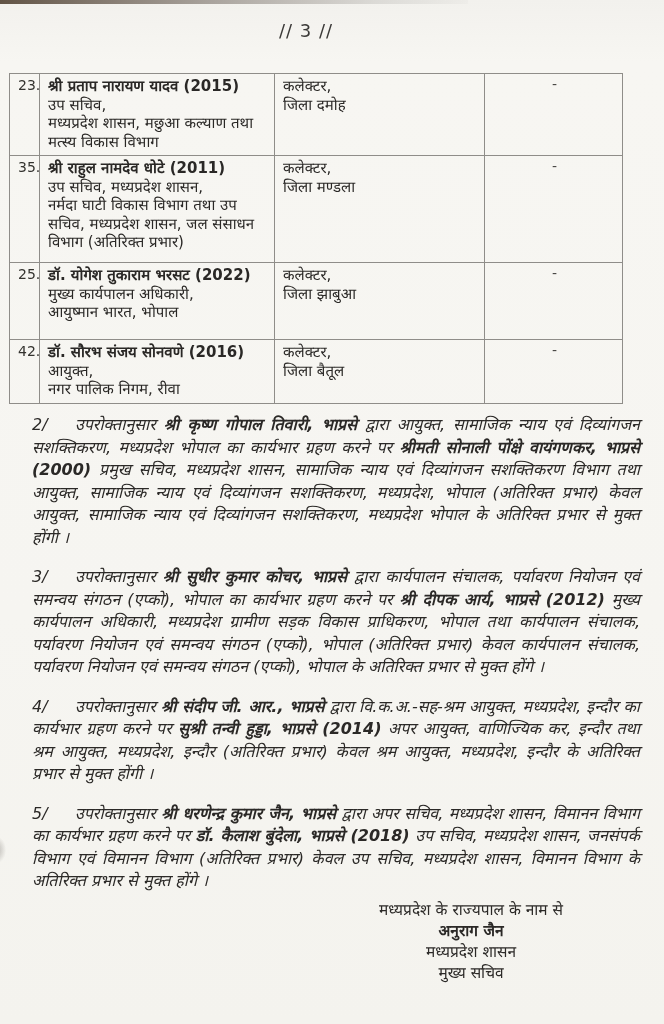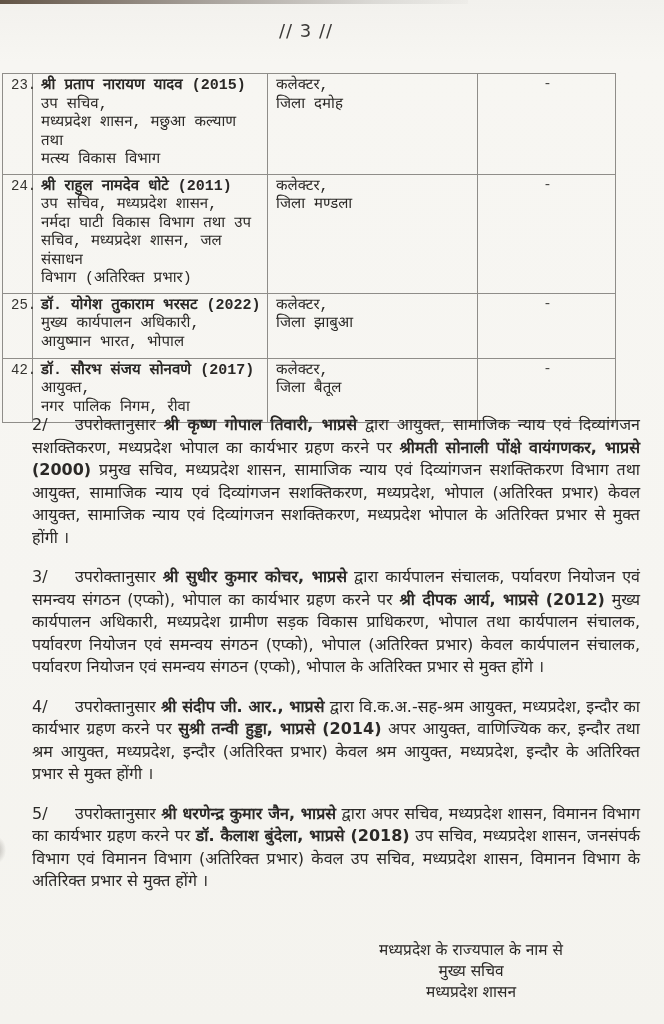--- a/index.html
+++ b/index.html
@@ -20,51 +20,50 @@
   .scan-smudge {
     position: absolute; left: -5px; top: 836px; width: 11px; height: 28px;
     background: radial-gradient(ellipse at left center, rgba(95,90,84,0.45), rgba(95,90,84,0.0) 72%);
     border-radius: 50%;
   }
   .pageno {
     position: absolute; top: 20px; left: 0; width: 612px;
     text-align: center; font-size: 18px; letter-spacing: 1px; color: #3b3a38;
   }
   table.otable {
-    position: absolute; top: 73px; left: 2px; width: 613px;
+    position: absolute; top: 73px; left: 9px; width: 613px;
     border-collapse: collapse; table-layout: fixed;
     font-size: 15px;
-    font-family: Liberation Mono, monospace;
   }
   table.otable td {
     border: 1px solid #8f8d89;
     vertical-align: top;
     padding: 3px 6px 4px 8px;
   }
   col.c1 { width: 30px; }
   col.c2 { width: 235px; }
   col.c3 { width: 210px; }
   col.c4 { width: 138px; }
   td.c-sn { padding-left: 5px; padding-right: 2px; font-size: 14px; color: #34332f; }
   td.c-det div, td.c-post div { line-height: 18.5px; }
   td.c-rem { text-align: center; color: #4a4946; line-height: 14px; font-size: 14px; }
   tr.r1 { height: 77px; }
   tr.r2 { height: 107px; }
-  tr.r3 { height: 65px; }
+  tr.r3 { height: 77px; }
   tr.r4 { height: 64px; }
   .b { font-weight: 700; }
   .paras {
     position: absolute; top: 414px; left: 32px; width: 608px;
-    font-size: 16px; line-height: 22.5px; text-align: justify; color: #2b2927;
+    font-size: 16px; line-height: 22.5px; text-align: justify; color: #2b2927; font-style: italic;
   }
   .para { margin: 0 0 17px 0; }
   .pnum { display: inline-block; width: 43px; font-weight: 400; }
   .sig {
     position: absolute; top: 900px; left: 340px; width: 262px;
-    text-align: center; font-size: 15.5px; line-height: 21px; color: #2b2927; margin-top: 40px;
+    text-align: center; font-size: 15.5px; line-height: 21px; color: #2b2927;
   }
 </style>
 </head>
 <body>
 
 <div class="page">
   <div class="scan-strip"></div>
   <div class="scan-smudge"></div>
 
   <div class="pageno">// 3 //</div>
@@ -85,21 +84,21 @@
             <div>मध्यप्रदेश शासन, मछुआ कल्याण तथा</div>
             <div>मत्स्य विकास विभाग</div>
           </td>
           <td class="c-post">
             <div>कलेक्टर,</div>
             <div>जिला दमोह</div>
           </td>
           <td class="c-rem">-</td>
         </tr>
         <tr class="r2">
-          <td class="c-sn">24.</td>
+          <td class="c-sn">35.</td>
           <td class="c-det">
             <div class="b">श्री राहुल नामदेव धोटे (2011)</div>
             <div>उप सचिव, मध्यप्रदेश शासन,</div>
             <div>नर्मदा घाटी विकास विभाग तथा उप</div>
             <div>सचिव, मध्यप्रदेश शासन, जल संसाधन</div>
             <div>विभाग (अतिरिक्त प्रभार)</div>
           </td>
           <td class="c-post">
             <div>कलेक्टर,</div>
             <div>जिला मण्डला</div>
@@ -115,21 +114,21 @@
           </td>
           <td class="c-post">
             <div>कलेक्टर,</div>
             <div>जिला झाबुआ</div>
           </td>
           <td class="c-rem">-</td>
         </tr>
         <tr class="r4">
           <td class="c-sn">42.</td>
           <td class="c-det">
-            <div class="b">डॉ. सौरभ संजय सोनवणे (2017)</div>
+            <div class="b">डॉ. सौरभ संजय सोनवणे (2016)</div>
             <div>आयुक्त,</div>
             <div>नगर पालिक निगम, रीवा</div>
           </td>
           <td class="c-post">
             <div>कलेक्टर,</div>
             <div>जिला बैतूल</div>
           </td>
           <td class="c-rem">-</td>
         </tr>
       </tbody>
@@ -137,16 +136,17 @@
 
   <div class="paras" id="paras">
       <div class="para"><span class="pnum">2/</span><span>उपरोक्तानुसार </span><span class="b">श्री कृष्ण गोपाल तिवारी, भाप्रसे</span><span> द्वारा आयुक्त, सामाजिक न्याय एवं दिव्यांगजन सशक्तिकरण, मध्यप्रदेश भोपाल का कार्यभार ग्रहण करने पर </span><span class="b">श्रीमती सोनाली पोंक्षे वायंगणकर, भाप्रसे (2000)</span><span> प्रमुख सचिव, मध्यप्रदेश शासन, सामाजिक न्याय एवं दिव्यांगजन सशक्तिकरण विभाग तथा आयुक्त, सामाजिक न्याय एवं दिव्यांगजन सशक्तिकरण, मध्यप्रदेश, भोपाल (अतिरिक्त प्रभार) केवल आयुक्त, सामाजिक न्याय एवं दिव्यांगजन सशक्तिकरण, मध्यप्रदेश भोपाल के अतिरिक्त प्रभार से मुक्त होंगी ।</span></div>
       <div class="para"><span class="pnum">3/</span><span>उपरोक्तानुसार </span><span class="b">श्री सुधीर कुमार कोचर, भाप्रसे</span><span> द्वारा कार्यपालन संचालक, पर्यावरण नियोजन एवं समन्वय संगठन (एप्को), भोपाल का कार्यभार ग्रहण करने पर </span><span class="b">श्री दीपक आर्य, भाप्रसे (2012)</span><span> मुख्य कार्यपालन अधिकारी, मध्यप्रदेश ग्रामीण सड़क विकास प्राधिकरण, भोपाल तथा कार्यपालन संचालक, पर्यावरण नियोजन एवं समन्वय संगठन (एप्को), भोपाल (अतिरिक्त प्रभार) केवल कार्यपालन संचालक, पर्यावरण नियोजन एवं समन्वय संगठन (एप्को), भोपाल के अतिरिक्त प्रभार से मुक्त होंगे ।</span></div>
       <div class="para"><span class="pnum">4/</span><span>उपरोक्तानुसार </span><span class="b">श्री संदीप जी. आर., भाप्रसे</span><span> द्वारा वि.क.अ.-सह-श्रम आयुक्त, मध्यप्रदेश, इन्दौर का कार्यभार ग्रहण करने पर </span><span class="b">सुश्री तन्वी हुड्डा, भाप्रसे (2014)</span><span> अपर आयुक्त, वाणिज्यिक कर, इन्दौर तथा श्रम आयुक्त, मध्यप्रदेश, इन्दौर (अतिरिक्त प्रभार) केवल श्रम आयुक्त, मध्यप्रदेश, इन्दौर के अतिरिक्त प्रभार से मुक्त होंगी ।</span></div>
       <div class="para"><span class="pnum">5/</span><span>उपरोक्तानुसार </span><span class="b">श्री धरणेन्द्र कुमार जैन, भाप्रसे</span><span> द्वारा अपर सचिव, मध्यप्रदेश शासन, विमानन विभाग का कार्यभार ग्रहण करने पर </span><span class="b">डॉ. कैलाश बुंदेला, भाप्रसे (2018)</span><span> उप सचिव, मध्यप्रदेश शासन, जनसंपर्क विभाग एवं विमानन विभाग (अतिरिक्त प्रभार) केवल उप सचिव, मध्यप्रदेश शासन, विमानन विभाग के अतिरिक्त प्रभार से मुक्त होंगे ।</span></div>
     </div>
 
   <div class="sig">
     <div>मध्यप्रदेश के राज्यपाल के नाम से</div>
+    <div class="b">अनुराग जैन</div>
+    <div>मध्यप्रदेश शासन</div>
     <div>मुख्य सचिव</div>
-    <div>मध्यप्रदेश शासन</div>
   </div>
 </div>
 
 </body></html>

